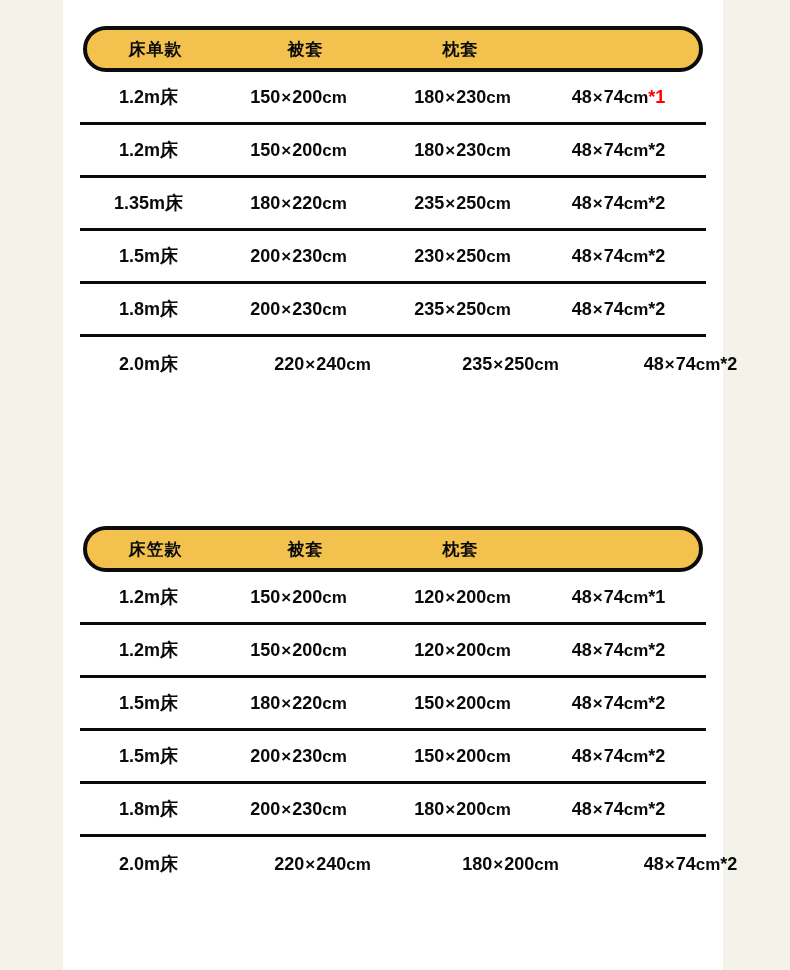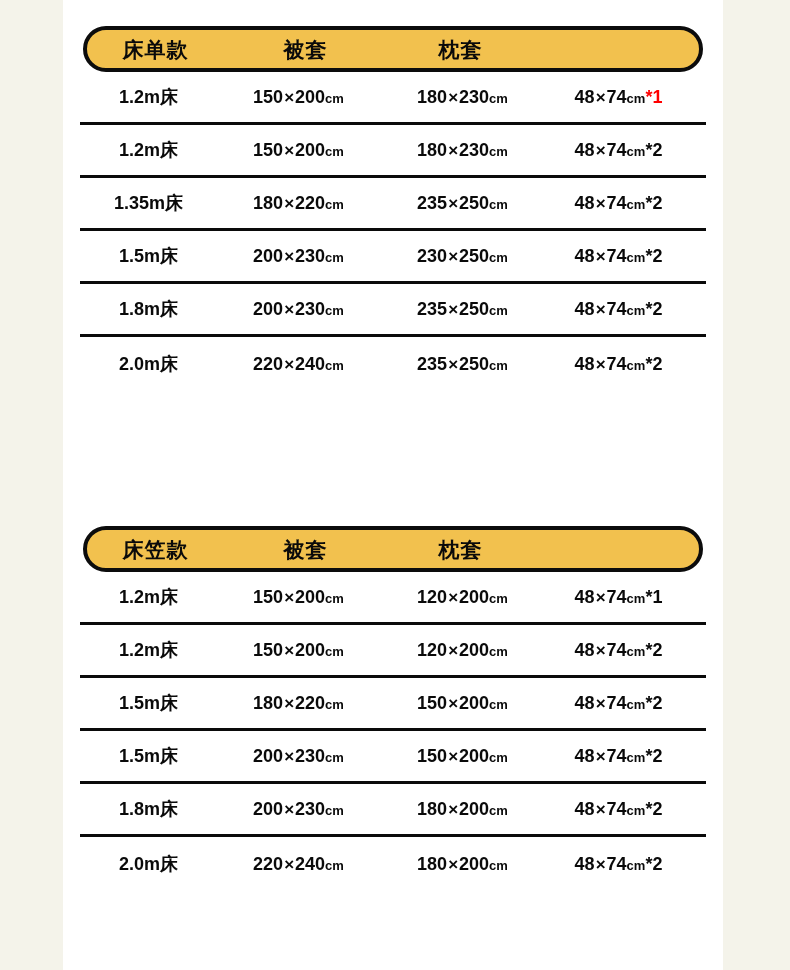--- a/index.html
+++ b/index.html
@@ -46,21 +46,21 @@
     margin: 0 20px 0 20px;
     height: 46px;
     background: #F2C14E;
     border: 4px solid #0C0C0C;
     border-radius: 26px;
     box-sizing: border-box;
     display: flex;
     align-items: center;
   }
   .header-cell {
-    font-size: 21px;
+    font-size: 17px;
     font-weight: bold;
     color: #0A0A0A;
     text-align: center;
     letter-spacing: 1px;
     line-height: 1;
     white-space: nowrap;
   }
 
   
   .col-1 { flex: 0 0 137px; }
@@ -75,31 +75,32 @@
   }
   .table-row {
     display: flex;
     align-items: center;
     height: 53px;
     border-bottom: 3px solid #0A0A0A;
     box-sizing: border-box;
   }
   .table-row:last-child {
     border-bottom: none;
+    gap: 24px;
   }
   .body-cell {
     font-size: 18px;
     font-weight: bold;
     color: #0A0A0A;
     text-align: center;
     white-space: nowrap;
     line-height: 1;
   }
   .body-cell .unit-cm {
-    font-size: 13px;
+    font-size: 17px;
   }
   .body-cell .times {
     font-size: 17px;
     padding: 0 1px;
   }
   .qty-highlight {
     color: #FF0000;
   }
 </style>
 </head>

